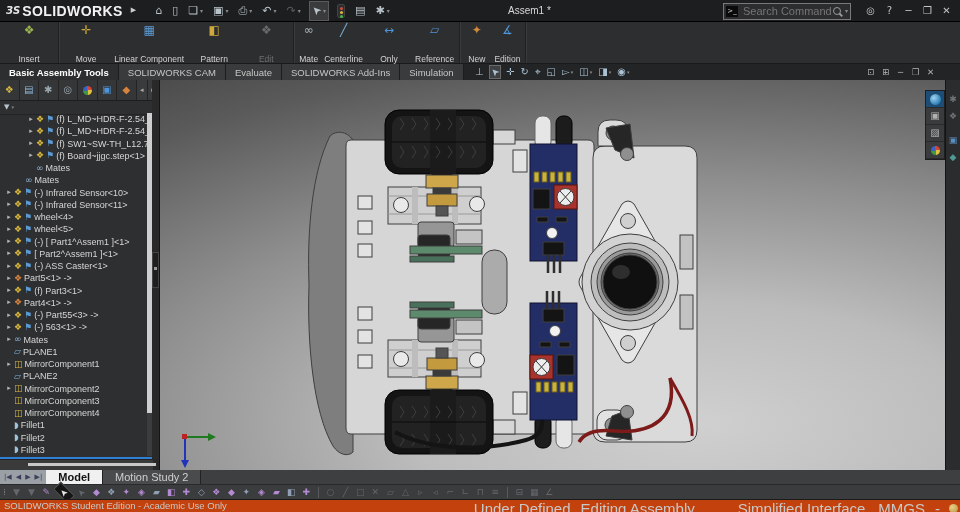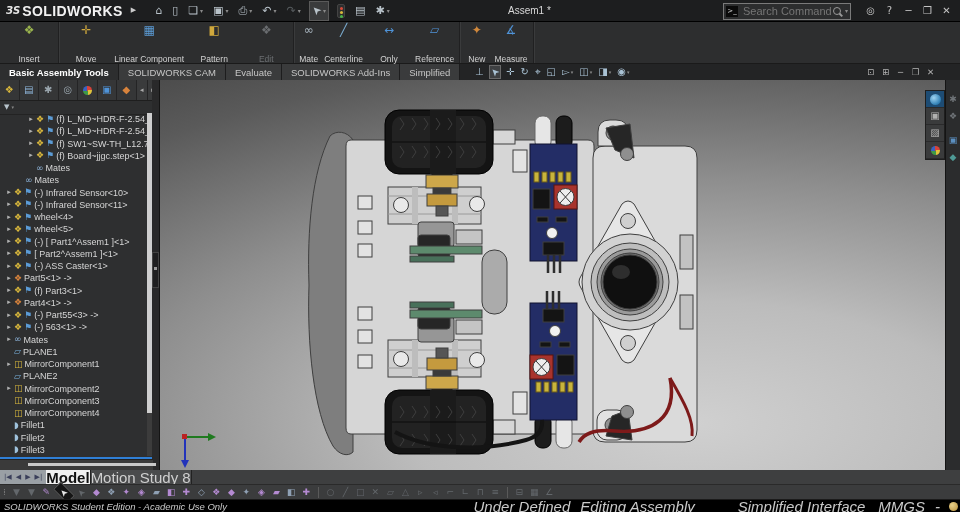--- a/index.html
+++ b/index.html
@@ -100,38 +100,38 @@
   .taskcol{position:absolute;right:15px;top:10px;width:18px;background:#3a3b3c;border:1px solid #1e1e1e;}
   .tci{height:16px;display:flex;align-items:center;justify-content:center;font-size:10px;
        border-bottom:1px solid #2a2a2b;}
   .tci.sel{background:#1d4c74;}
   .bglobe{width:11px;height:11px;border-radius:50%;background:radial-gradient(circle at 35% 35%, #9fd4f2, #2f7fb4 70%, #1b4d74);}
 
   
   .bottomtabs{position:absolute;left:0;top:470px;width:960px;height:14px;background:#3e3f40;display:flex;align-items:stretch;}
   .navpad{display:flex;align-items:center;background:#9aa0a5;padding:0 2px;}
   .navb{font-size:7px;color:#3a3f5a;margin:0 2px;}
-  .btab{font-size:15px;padding:0 0;display:flex;align-items:center;border-right:1px solid #222;}
+  .btab{font-size:11px;padding:0 12px;display:flex;align-items:center;border-right:1px solid #222;}
   .btab.active{background:#f0f0f0;color:#111;font-weight:bold;}
   .btab.idle{background:#4a4b4c;color:#cfcfcf;}
 
   
   .asmbar{position:absolute;left:0;top:484px;width:960px;height:15px;background:#3b3c3d;
           border-top:1px solid #2a2a2a;display:flex;align-items:center;box-sizing:border-box;}
   .grip{color:#7a7a7a;font-size:9px;margin:0 3px;}
   .abi{width:15px;text-align:center;font-size:9px;flex:none;}
   .abi.purple{color:#b48ad2;}
   .abi.steel{color:#8fa0b4;}
   .abi.dim{color:#63676b;}
   .abi.activebox{background:#151515;border:1px solid #555;width:20px;color:#e8e8e8;box-sizing:border-box;}
   .absep{width:1px;height:11px;background:#5a5a5a;margin:0 4px;flex:none;}
 
   
-  .statusbar{position:absolute;left:0;top:499px;width:960px;height:13px;background:#000000;
-             border-top:1px solid #1b1b1b;display:flex;align-items:center;box-sizing:border-box;font-style:italic;}
+  .statusbar{position:absolute;left:0;top:499px;width:960px;height:13px;background:#c2410c;
+             border-top:1px solid #1b1b1b;display:flex;align-items:flex-start;box-sizing:border-box;}
   .sbleft{font-size:9.5px;color:#c9c9c9;margin-left:4px;}
   .sbright{position:absolute;right:2px;display:flex;align-items:center;}
   .sbitem{font-size:15px;color:#c9c9c9;}
   .sbglobe{width:9px;height:9px;border-radius:50%;background:radial-gradient(circle at 35% 35%, #e8d08a, #b8903a);}
 </style>
 </head>
 <body>
 
 <div class="titlebar">
   <div class="brand">
@@ -263,33 +263,33 @@
     <div class="rgroup">
       <div class="rbtn">
         <span class="ic g" style="color: rgb(208, 136, 60);">✦</span>
         <span class="lbl">New
 Under
 Study</span>
         <span class="caret g"></span>
       </div>
       <div class="rbtn">
         <span class="ic g" style="color: rgb(79, 147, 216);">∡</span>
-        <span class="lbl">Measure</span>
+        <span class="lbl">Edition</span>
         <span class="caret g"></span>
       </div>
     </div>
   </div>
 
 <div class="tabrow">
   <div id="cmdtabs">
       <div class="ctab active">Basic Assembly Tools</div>
       <div class="ctab">SOLIDWORKS CAM</div>
       <div class="ctab">Evaluate</div>
       <div class="ctab">SOLIDWORKS Add-Ins</div>
-      <div class="ctab">Simplified</div>
+      <div class="ctab">Simulation</div>
     </div>
   <div id="headsup">
       <span class="hud">
         <span class="ic g">⊥</span>
       </span>
       <span class="hud active">
         <span class="ic g" style="display: inline-block; transform: rotate(-135deg);">➤</span>
       </span>
       <span class="hud">
         <span class="ic g">✛</span>
@@ -681,21 +681,21 @@
 
 <div class="bottomtabs">
   <div class="navpad" id="tabnav">
       <span class="navb g">|◀</span>
       <span class="navb g">◀</span>
       <span class="navb g">▶</span>
       <span class="navb g">▶|</span>
     </div>
   <div id="studytabs" style="display:flex;align-items:stretch;">
       <div class="btab active">Model</div>
-      <div class="btab idle">Motion Study 8</div>
+      <div class="btab idle">Motion Study 2</div>
     </div>
 </div>
 
 <div class="asmbar" id="asmbar">
   <span class="grip g">⁞</span>
 <span class="abi g dim">▼</span>
     <span class="abi g dim">▼</span>
     <span class="abi g purple">✎</span>
     <span class="abi g activebox" style="transform: rotate(-135deg); display: inline-block;">➤</span>
     <span class="abi g dim" style="transform: rotate(-135deg); display: inline-block;">➤</span>

